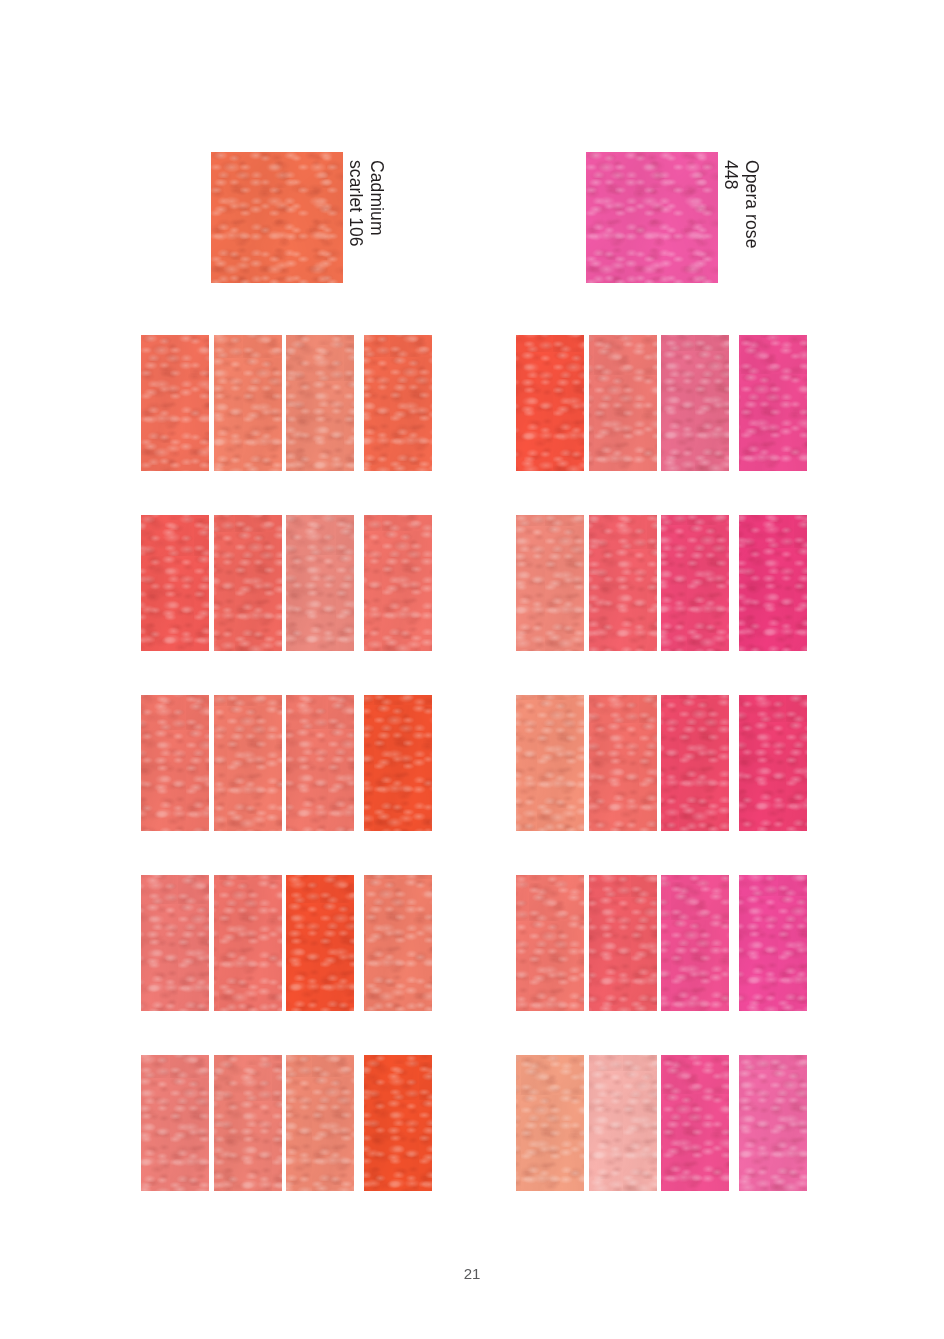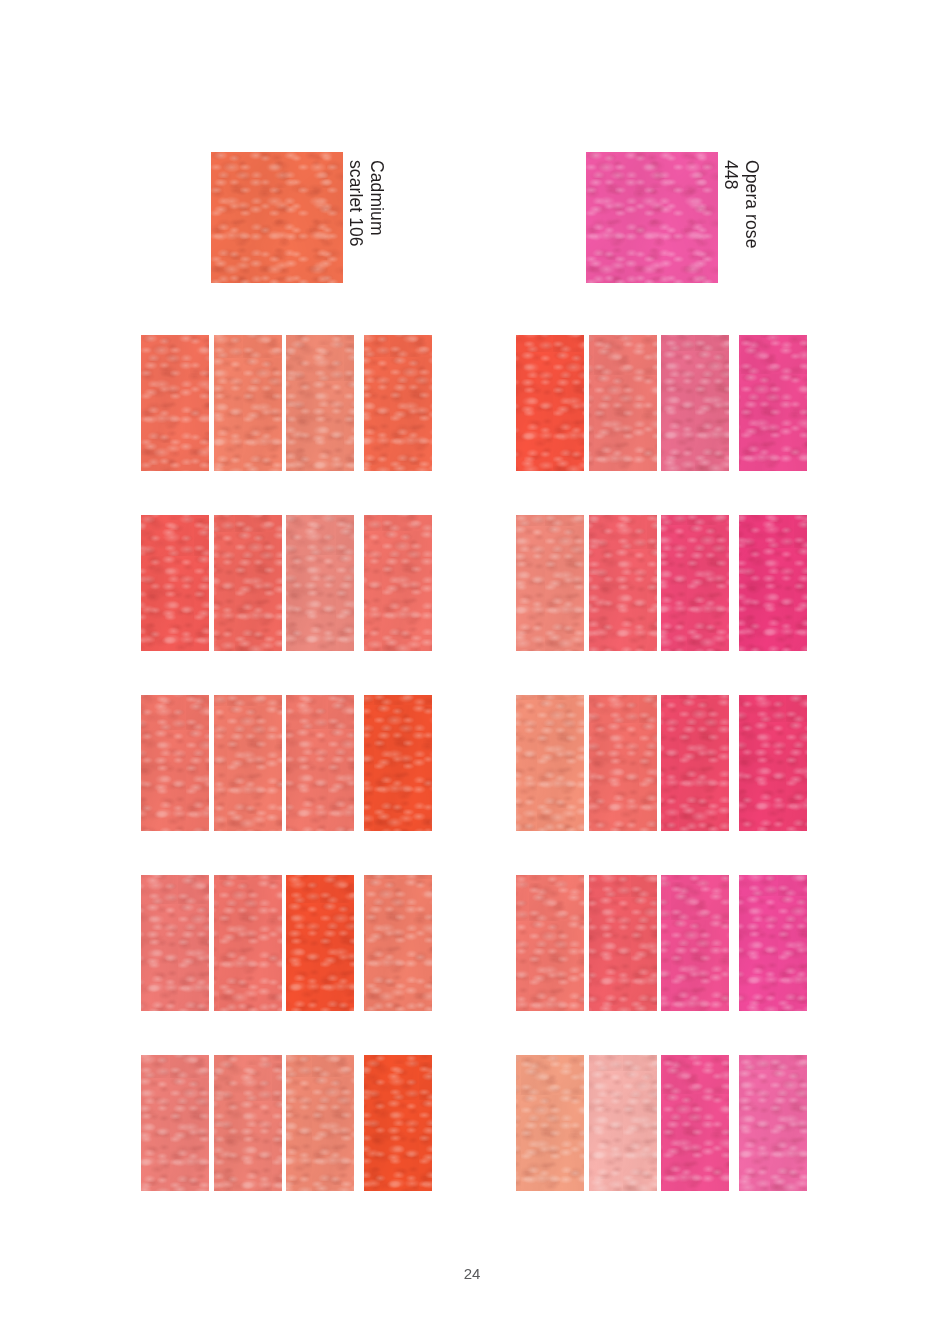--- a/index.html
+++ b/index.html
@@ -429,15 +429,15 @@
         </div>
         <div class="swatch" style="left: 222.5px; width: 68px; height: 136px; background: rgb(242, 106, 168);">
           <div class="tex" style="background-position: 31px 15px;"></div>
           <div class="tex-light" style="background-position: 31px 15px;"></div>
           <div class="tex-wash" style="background-position: 31px 15px;"></div>
           <div class="tex-edge" style="background-position: 31px 15px;"></div>
         </div>
       </div>
     </div>
 
-  <div class="page-number" style="top: 1265px;">24</div>
+  <div class="page-number" style="top: 1265px;">21</div>
 
 </div>
 
 </body></html>

